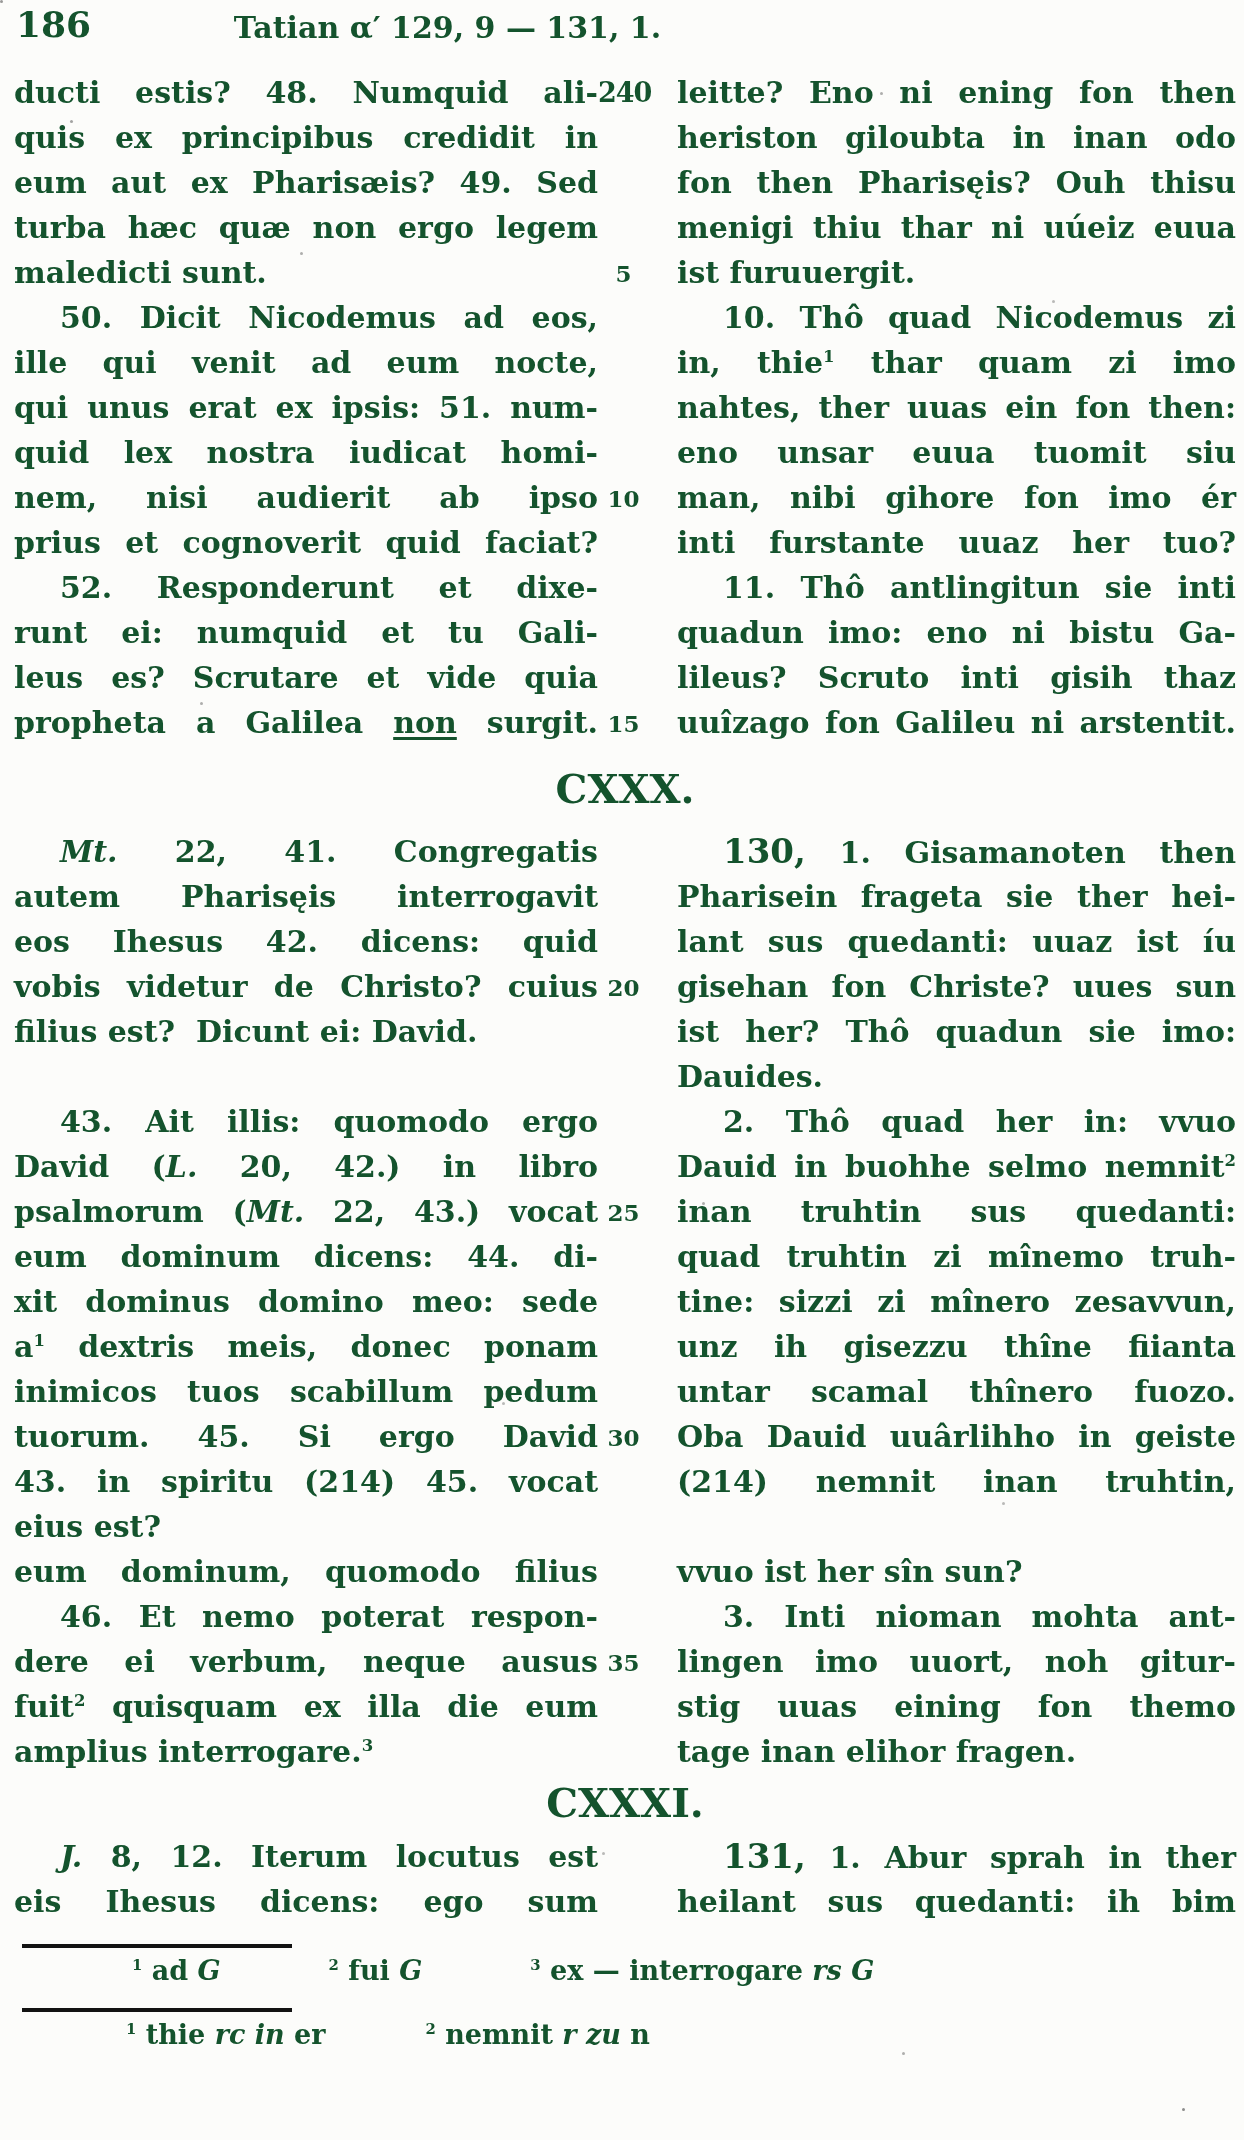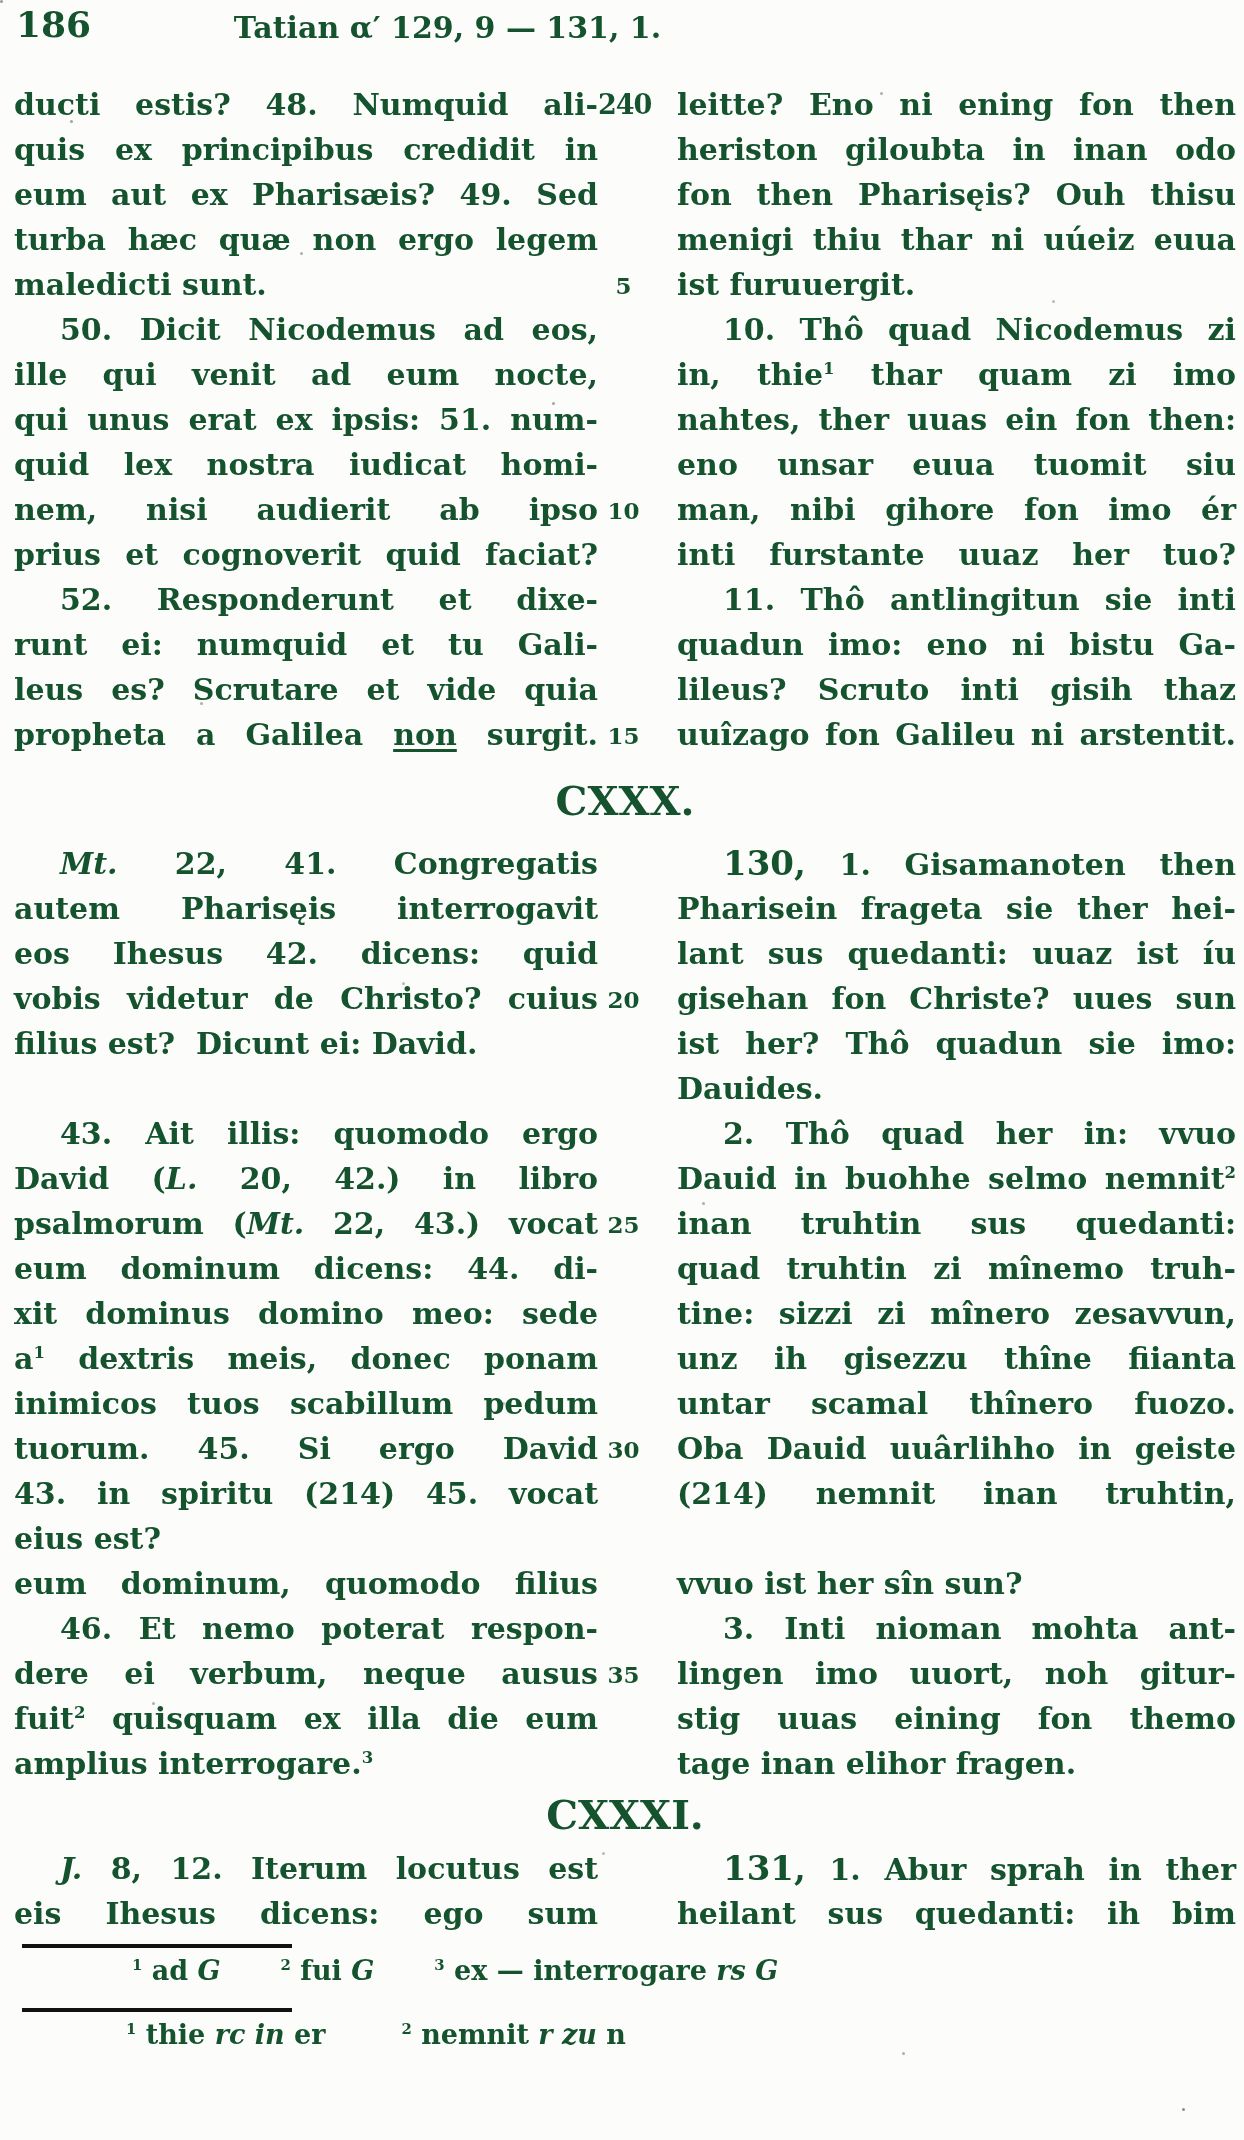--- a/index.html
+++ b/index.html
@@ -3,41 +3,41 @@
 <meta charset="utf-8">
 <style>
   html,body{margin:0;padding:0;background:#e8e8e6;}
   .page{
     position:relative;width:1244px;height:2140px;background:#fcfcfa;
     color:#14532d;font-family:"DejaVu Serif",serif;font-weight:700;
     overflow:hidden;margin:0;
   }
   .pageno{position:absolute;left:16px;top:2px;font-size:36px;line-height:44px;}
   .runhead{position:absolute;left:0;top:8px;width:895px;text-align:center;font-size:30px;line-height:40px;}
-  .text-block{position:absolute;left:14px;top:82px;width:1222px;}
+  .text-block{position:absolute;left:14px;top:70px;width:1222px;}
   .row{display:grid;grid-template-columns:584px 56px 582px;height:45px;line-height:45px;font-size:30px;}
   .cell{white-space:normal;}
   .cell b{font-size:34px;font-weight:700;}
   .l{text-align:justify;text-align-last:justify;text-justify:inter-word;}
   .r{text-align:justify;text-align-last:justify;text-justify:inter-word;padding-left:8px;margin-left:15px;}
   .l.end,.r.end{text-align-last:left;}
   .l.ind{padding-left:46px;}
   .r.ind{padding-left:54px;}
   .g{text-align:center;font-size:23px;padding-right:5px;line-height:47px;}
   .g.gb{font-size:27px;letter-spacing:-1px;line-height:45px;}
   .heading{height:84px;line-height:88px;text-align:center;font-size:40px;}
   .heading.compact{height:60px;line-height:58px;}
   sup{font-size:55%;vertical-align:super;line-height:0;}
   i{font-style:italic;}
   u{text-decoration:underline;text-underline-offset:4px;}
   .apparatus{position:absolute;left:14px;top:1944px;width:1222px;font-size:27px;}
   .rule{width:270px;height:4px;background:#121212;margin-left:8px;}
   .app-row{display:flex;line-height:46px;}
-  .app-0{margin-left:118px;gap:60px;margin-bottom:14px;}
-  .app-1{margin-left:112px;gap:76px;}
+  .app-0{margin-left:118px;gap:108px;margin-bottom:14px;}
+  .app-1{margin-left:112px;gap:100px;}
   .specks{position:absolute;inset:0;pointer-events:none;}
   .specks::after{
     content:"";position:absolute;width:3px;height:3px;border-radius:50%;
     background:rgba(30,30,30,.45);left:0;top:0;
     box-shadow:70px 120px rgba(30,30,30,.4),300px 252px rgba(30,30,30,.35),
       552px 402px rgba(30,30,30,.4),880px 92px rgba(30,30,30,.35),
       1052px 300px rgba(30,30,30,.3),200px 702px rgba(30,30,30,.35),
       402px 982px rgba(30,30,30,.3),702px 1202px rgba(30,30,30,.35),
       1002px 1502px rgba(30,30,30,.3),152px 1702px rgba(30,30,30,.35),
       602px 1852px rgba(30,30,30,.3),902px 2052px rgba(30,30,30,.35),

